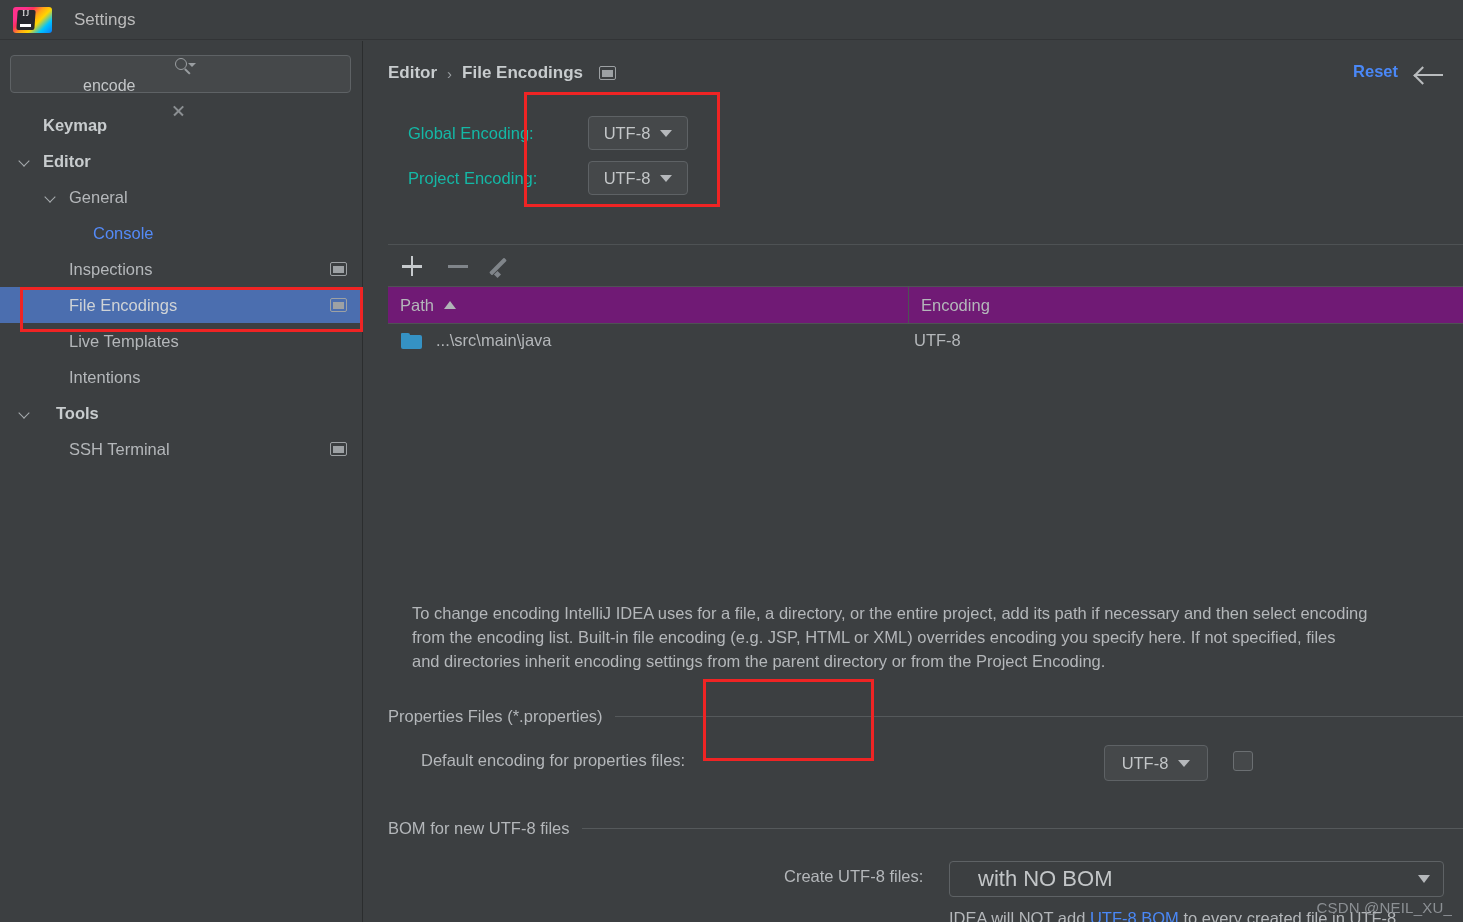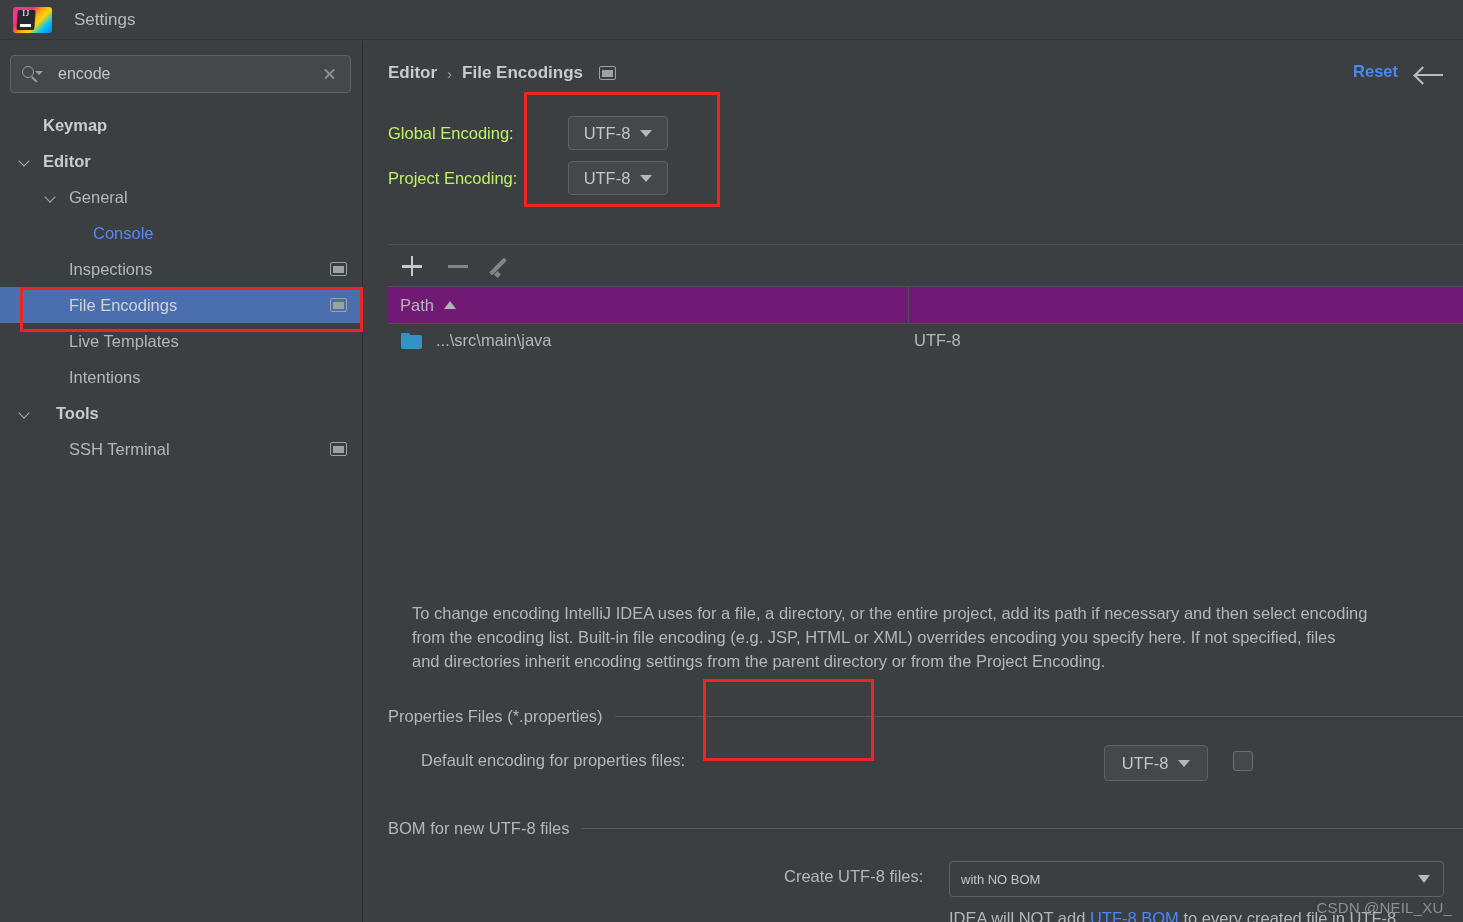--- a/index.html
+++ b/index.html
@@ -44,21 +44,21 @@
 
   
   #sidebar {
     position: absolute; left: 0; top: 41px; width: 363px; height: 881px;
     background: #3c3f41;
     border-right: 1px solid #2b2d2e;
   }
   #search-wrap {
     position: absolute; left: 10px; top: 14px; width: 341px; height: 38px;
     background: #45484a; border: 1px solid #5e6265; border-radius: 4px;
-    display: flex; align-items: center;
+    display: flex; align-items: center; flex-direction: column;
   }
   .search-icon {
     margin-left: 11px; width: 22px; height: 20px; position: relative; flex: 0 0 auto;
   }
   .search-icon .glass {
     position: absolute; left: 0; top: 2px; width: 12px; height: 12px;
     border: 1.6px solid #9a9ea1; border-radius: 50%;
   }
   .search-icon .handle {
     position: absolute; left: 10px; top: 12px; width: 7px; height: 1.7px;
@@ -142,21 +142,21 @@
     content: ""; position: absolute; left: 3px; top: 11px; width: 27px; height: 2px; background: #b9bcbe;
   }
   #back-arrow::after {
     content: ""; position: absolute; left: 3px; top: 6px; width: 11px; height: 11px;
     border-left: 2px solid #b9bcbe; border-bottom: 2px solid #b9bcbe;
     transform: rotate(45deg);
   }
 
   
   .enc-row { position: absolute; left: 24px; height: 34px; display: flex; align-items: center; }
-  .enc-label { color: #bef264; font-size: 16.5px; width: 180px; }
+  .enc-label { color: #14b8a6; font-size: 16.5px; width: 180px; margin-left: 20px; }
   .combo-sm {
     width: 100px; height: 34px; background: #45484a;
     border: 1px solid #5e6265; border-radius: 4px;
     display: flex; align-items: center; justify-content: center;
     color: #c3c6c8; font-size: 16.5px; cursor: pointer; position: relative;
   }
   .combo-sm .tri {
     margin-left: 10px; width: 0; height: 0;
     border-left: 6px solid transparent; border-right: 6px solid transparent;
     border-top: 7px solid #b5b8bb;
@@ -245,21 +245,21 @@
     background: #45484a; border: 1px solid #6b6f72; border-radius: 3px; cursor: pointer;
   }
   #ascii-label { position: absolute; left: 899px; top: 710px; color: #b4b7ba; font-size: 16.5px; }
 
   #bom-label { position: absolute; left: 420px; top: 826px; color: #b4b7ba; font-size: 16.5px; }
   #bom-combo {
     position: absolute; left: 585px; top: 820px; width: 495px; height: 36px;
     background: #3c3f41; border: 1px solid #5e6265; border-radius: 4px;
     display: flex; align-items: center; cursor: pointer;
   }
-  #bom-combo .val { margin-left: 11px; color: #c3c6c8; font-size: 13px; }
+  #bom-combo .val { margin-left: 28px; color: #c3c6c8; font-size: 22px; }
   #bom-combo .tri {
     position: absolute; right: 13px; width: 0; height: 0;
     border-left: 6.5px solid transparent; border-right: 6.5px solid transparent;
     border-top: 8px solid #b5b8bb;
   }
   #bom-hint {
     position: absolute; left: 585px; top: 868px; color: #b4b7ba; font-size: 16.5px;
   }
   #bom-hint .lnk { color: #4a88f7; }
 
@@ -363,20 +363,23 @@
     <span class="tb-btn ic-plus"></span>
     <span class="tb-btn ic-minus"></span>
     <span class="tb-btn ic-pencil"></span>
   </div>
 
   <div id="tbl-head">
     <div class="th path">
       <span>Path</span>
       <span class="sort-asc"></span>
     </div>
+    <div class="th enc">
+      <span>Encoding</span>
+    </div>
   </div>
 
   <div id="tbl-body">
       <div class="trow">
         <span class="folder-ic"></span>
         <span class="tcell-path">...\src\main\java</span>
         <span class="tcell-enc">UTF-8</span>
       </div>
     </div>
 

